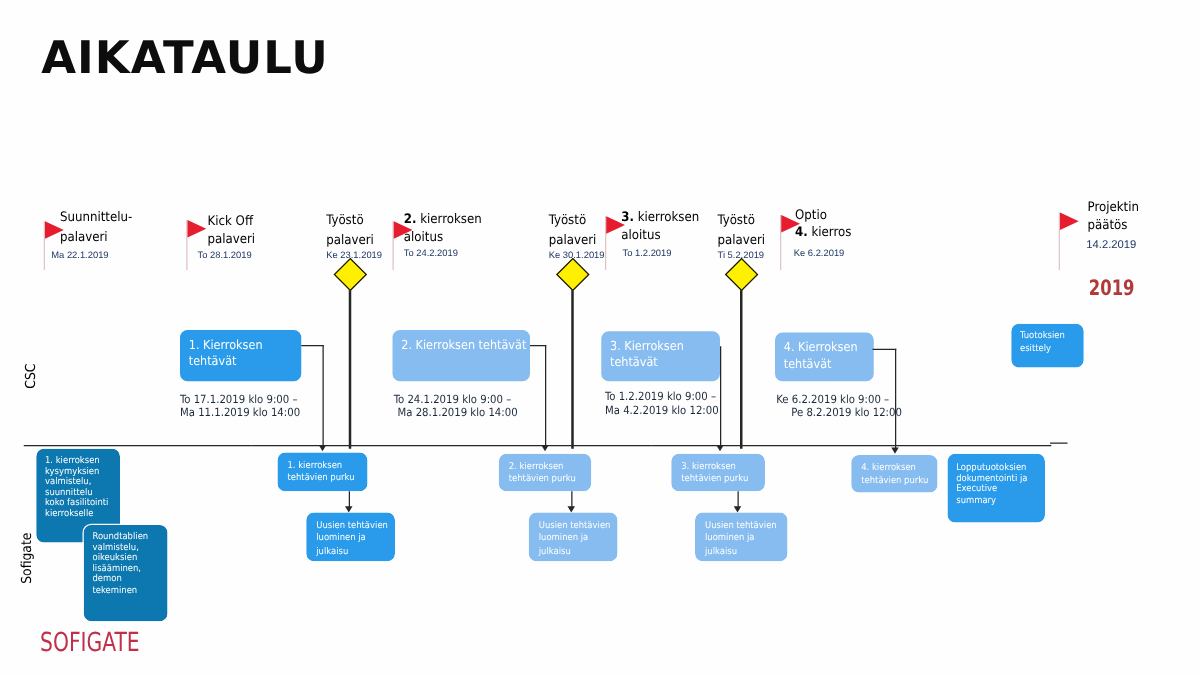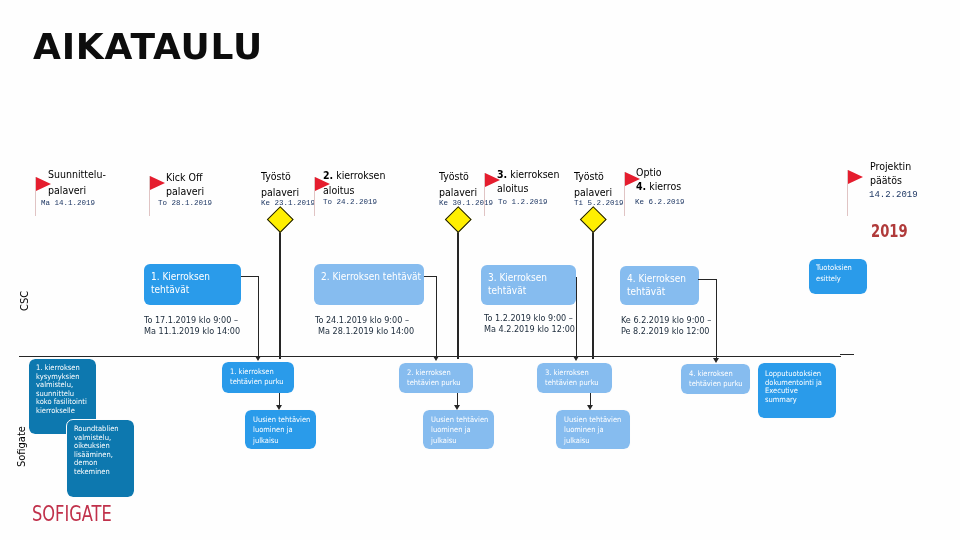--- a/index.html
+++ b/index.html
@@ -13,21 +13,21 @@
   .wk-div{position:absolute;top:4px;width:1px;height:22px;background:#7a97b8;}
   .wk-num{position:absolute;color:#ffffff;font-family:"DejaVu Sans Condensed","DejaVu Sans",sans-serif;font-size:11px;}
   #vko{position:absolute;left:9px;top:8px;color:#fff;font-family:"DejaVu Sans Condensed","DejaVu Sans",sans-serif;font-size:11.5px;}
   #year{left:871px;top:221px;color:#b03a3a;font-family:"DejaVu Sans Condensed","DejaVu Sans",sans-serif;font-size:17px;font-weight:bold;transform:scaleX(0.86);transform-origin:left top;}
 
   
   .ms{position:absolute;}
   .ms-label{position:absolute;font-family:"DejaVu Sans Condensed","DejaVu Sans",sans-serif;font-size:10.5px;color:#000;line-height:14px;white-space:nowrap;}
   .ms-label .n{font-weight:bold;}
   
-  .ms-date{position:absolute;font-family:Liberation Mono, monospace;font-size:7.5px;color:#1f3864;white-space:nowrap;}
+  .ms-date{position:absolute;font-family:Liberation Sans, sans-serif;font-size:7.5px;color:#1f3864;white-space:nowrap;}
   .pole{position:absolute;width:1px;background:#e0c4c4;}
   .flag{position:absolute;width:0;height:0;border-left:15px solid #e51d2e;border-top:7.5px solid transparent;border-bottom:7.5px solid transparent;}
   .diamond{position:absolute;width:16.5px;height:16.5px;background:#ffef00;border:1.8px solid #131313;transform:rotate(45deg);}
   .dline{position:absolute;width:1.6px;background:#262626;}
 
   
   .rowlab{position:absolute;font-family:"DejaVu Sans Condensed","DejaVu Sans",sans-serif;font-size:11px;color:#000;transform:rotate(-90deg);transform-origin:left top;white-space:nowrap;}
 
   
   .tbox{position:absolute;border-radius:6px;color:#fff;font-family:"DejaVu Sans Condensed","DejaVu Sans",sans-serif;font-size:10px;line-height:13px;box-sizing:border-box;padding:6px 7px;white-space:nowrap;overflow:hidden;}
@@ -65,21 +65,21 @@
   <div class="abs hline" id="sep2" style="left:201px;top:356px;width:320px"></div>
   <div class="abs hline" id="sep3" style="left:521px;top:356px;width:320px"></div>
   <div class="abs hline" id="sep4" style="left:840px;top:354px;width:14px"></div>
 
   <div id="milestones">
       <div class="ms">
         <div class="abs pole" style="left:34.5px;top:176.5px;height:39.5px"></div>
         <div class="abs flag" style="left:35.5px;top:176.5px"></div>
         <div class="abs ms-label" style="left:48px;top:167px">Suunnittelu-</div>
         <div class="abs ms-label" style="left:48px;top:183px">palaveri</div>
-        <div class="abs ms-date" style="left:41px;top:199px">Ma 14.1.2019</div>
+        <div class="abs ms-date" style="left:41px;top:199px">Ma 22.1.2019</div>
       </div>
       <div class="ms">
         <div class="abs pole" style="left:148.5px;top:175.5px;height:40.5px"></div>
         <div class="abs flag" style="left:149.5px;top:175.5px"></div>
         <div class="abs ms-label" style="left:166px;top:170px">Kick Off</div>
         <div class="abs ms-label" style="left:166px;top:184px">palaveri</div>
         <div class="abs ms-date" style="left:158px;top:199px">To 28.1.2019</div>
       </div>
       <div class="ms">
         <div class="abs diamond" style="left:270.5px;top:210px"></div>
@@ -130,21 +130,21 @@
     </div>
   <div id="weeks"></div>
   <div id="csc">
       <div class="abs tbox dark" style="left:144px;top:264px;width:97px;height:41px">1. Kierroksen<br>tehtävät</div>
       <div class="abs tdate" style="left:144px;top:315px">To 17.1.2019 klo 9:00 –<br><span style="margin-left:0px">Ma 11.1.2019 klo 14:00</span></div>
       <div class="abs tbox light" style="left:314px;top:264px;width:110px;height:41px">2. Kierroksen tehtävät</div>
       <div class="abs tdate" style="left:315px;top:315px">To 24.1.2019 klo 9:00 –<br><span style="margin-left:3px">Ma 28.1.2019 klo 14:00</span></div>
       <div class="abs tbox light" style="left:481px;top:265px;width:95px;height:40px">3. Kierroksen<br>tehtävät</div>
       <div class="abs tdate" style="left:484px;top:313px">To 1.2.2019 klo 9:00 –<br><span style="margin-left:0px">Ma 4.2.2019 klo 12:00</span></div>
       <div class="abs tbox light" style="left:620px;top:266px;width:79px;height:39px">4. Kierroksen<br>tehtävät</div>
-      <div class="abs tdate" style="left:621px;top:315px">Ke 6.2.2019 klo 9:00 –<br><span style="margin-left:0px">Pe 8.2.2019 klo 12:00</span></div>
+      <div class="abs tdate" style="left:621px;top:315px">Ke 6.2.2019 klo 9:00 –<br><span style="margin-left:12px">Pe 8.2.2019 klo 12:00</span></div>
       <div class="abs sbox mid" style="left:809px;top:259px;width:58px;height:35px">Tuotoksien<br>esittely</div>
     </div>
   <div id="sofi">
       <div class="abs sbox dark" style="left:29px;top:359px;width:67px;height:75px;line-height:8.6px;padding:5px 7px">1. kierroksen<br>kysymyksien<br>valmistelu,<br>suunnittelu<br>koko fasilitointi<br>kierrokselle</div>
       <div class="abs sbox dark" style="left:67px;top:420px;width:67px;height:77px;line-height:8.6px;padding:5px 7px">Roundtablien<br>valmistelu,<br>oikeuksien<br>lisääminen,<br>demon<br>tekeminen</div>
       <div class="abs sbox mid" style="left:222px;top:362px;width:72px;height:31px;line-height:10.3px;padding:5px 8px">1. kierroksen<br>tehtävien purku</div>
       <div class="abs sbox light" style="left:399px;top:363px;width:74px;height:30px;line-height:10.3px;padding:5px 8px">2. kierroksen<br>tehtävien purku</div>
       <div class="abs sbox light" style="left:537px;top:363px;width:75px;height:30px;line-height:10.3px;padding:5px 8px">3. kierroksen<br>tehtävien purku</div>
       <div class="abs sbox light" style="left:681px;top:364px;width:69px;height:30px;line-height:10.3px;padding:5px 8px">4. kierroksen<br>tehtävien purku</div>
       <div class="abs sbox mid" style="left:245px;top:410px;width:71px;height:39px;line-height:10.3px;padding:5px 8px">Uusien tehtävien<br>luominen ja<br>julkaisu</div>

